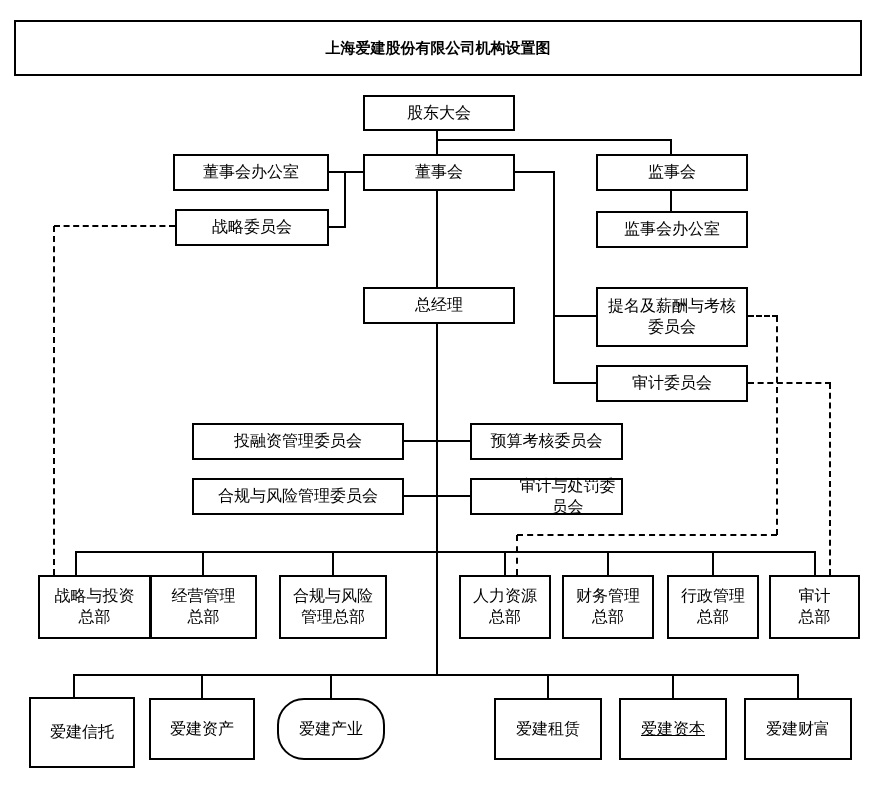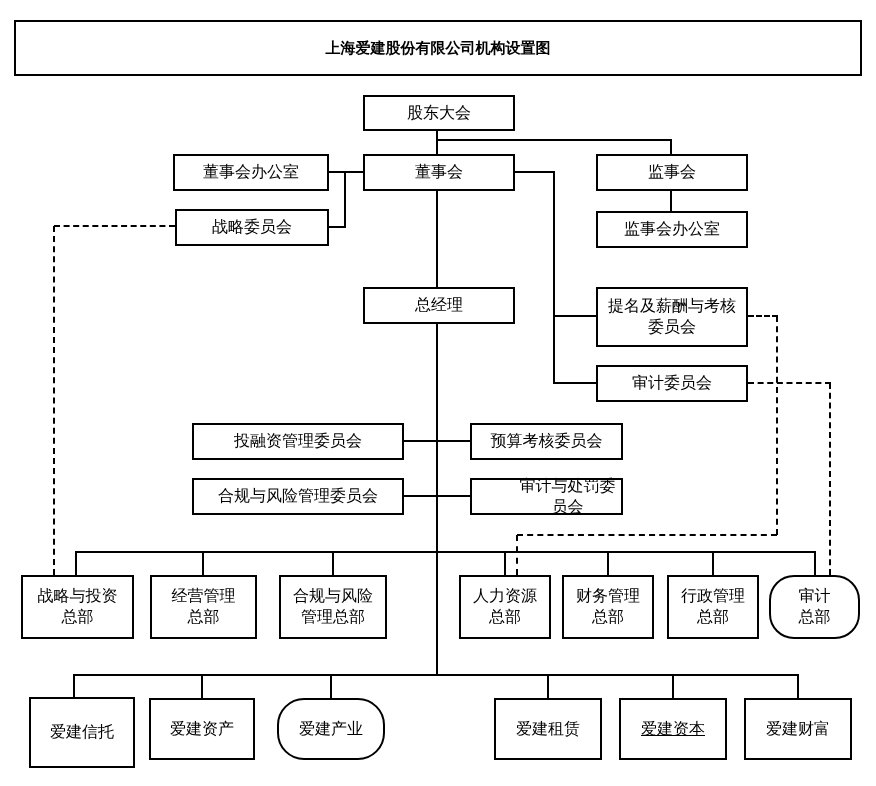--- a/index.html
+++ b/index.html
@@ -118,21 +118,21 @@
   <div class="box" style="left:470px;top:423px;width:153px;height:37px;">
     <span>预算考核委员会</span>
   </div>
   <div class="box" style="left:192px;top:478px;width:212px;height:37px;">
     <span>合规与风险管理委员会</span>
   </div>
   <div class="box" style="left:470px;top:478px;width:153px;height:37px;padding-left:42px;">
     <span>审计与处罚委员会</span>
   </div>
 
-  <div class="box" style="left:21px;top:575px;width:113px;height:64px;">
+  <div class="box" style="left:38px;top:575px;width:113px;height:64px;">
     <span>战略与投资
 总部</span>
   </div>
   <div class="box" style="left:150px;top:575px;width:107px;height:64px;">
     <span>经营管理
 总部</span>
   </div>
   <div class="box" style="left:279px;top:575px;width:108px;height:64px;">
     <span>合规与风险
 管理总部</span>
@@ -142,21 +142,21 @@
 总部</span>
   </div>
   <div class="box" style="left:562px;top:575px;width:92px;height:64px;">
     <span>财务管理
 总部</span>
   </div>
   <div class="box" style="left:667px;top:575px;width:92px;height:64px;">
     <span>行政管理
 总部</span>
   </div>
-  <div class="box" style="left:769px;top:575px;width:91px;height:64px;border-radius:25px;">
+  <div class="box" style="left:769px;top:575px;width:91px;height:64px;">
     <span>审计
 总部</span>
   </div>
 
   <div class="box" style="left:21px;top:697px;width:106px;height:71px;margin-left:8px;">
     <span>爱建信托</span>
   </div>
   <div class="box" style="left:149px;top:698px;width:106px;height:62px;">
     <span>爱建资产</span>
   </div>

